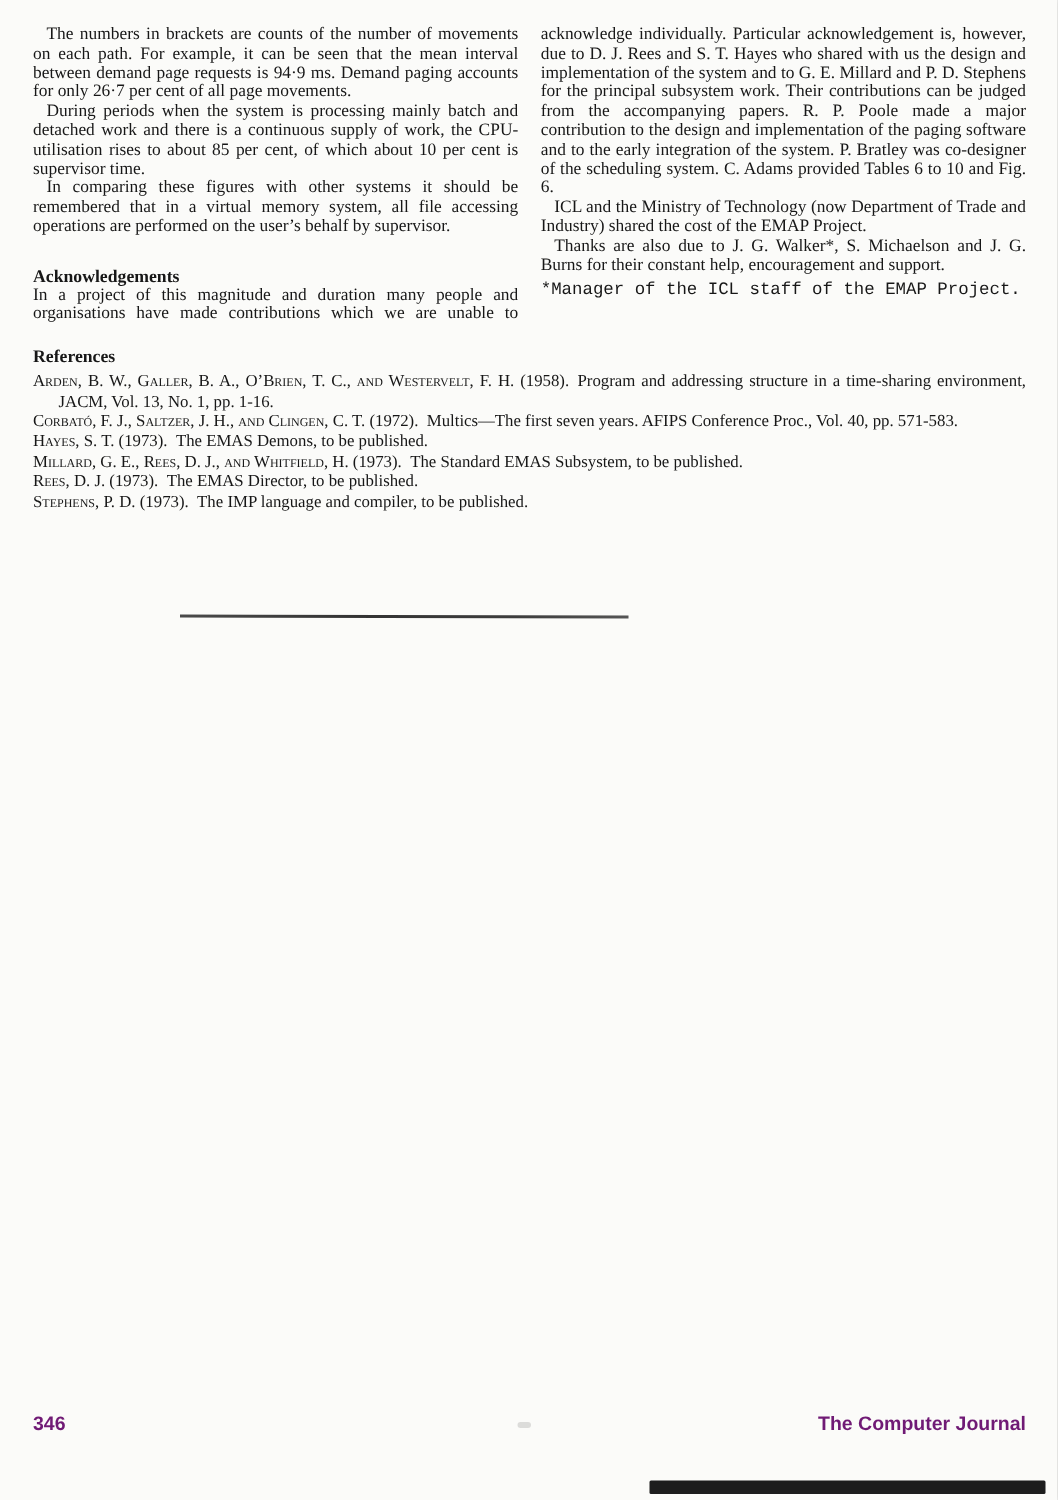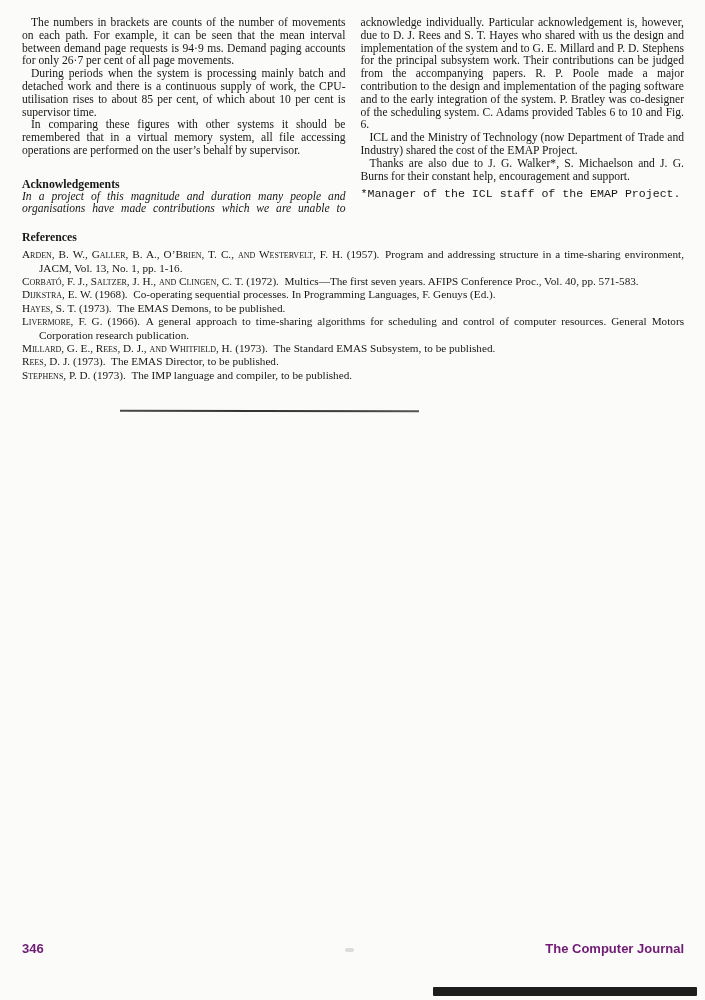--- a/index.html
+++ b/index.html
@@ -14,21 +14,21 @@
   .content{position:absolute;left:22px;right:21px;top:17px;}
   .cols{display:flex;gap:15px;}
   .col{
     width:324px;
     font-family:"Liberation Serif",serif;
     font-size:11.6px;line-height:12.8px;
     text-align:justify;
   }
   .para{margin:0;}
   .para.indent{text-indent:9px;}
-  .para.cont{text-align-last:justify;font-style:italic;}
+  .para.cont{text-align-last:justify;}
   .ack-heading{
     margin:20px 0 0 0;
     font-size:11.8px;font-weight:bold;line-height:12.8px;
   }
   .footnote{margin:5px 0 16px 0;font-family:Liberation Mono, monospace;}
   .refs{margin-top:14px;font-family:"Liberation Serif",serif;}
   .refs-heading{margin:0 0 4px 0;font-size:11.8px;font-weight:bold;line-height:13px;}
   .ref{
     margin:0;
     font-size:11.2px;line-height:13.4px;
@@ -81,25 +81,23 @@
             <p class="para indent">Thanks are also due to J. G. Walker*, S. Michaelson and J. G. Burns for their constant help, encouragement and support.</p>
           </div>
         <p class="para footnote">*Manager of the ICL staff of the EMAP Project.</p>
       </div>
 
     </div>
 
     <div class="refs">
       <h3 class="refs-heading">References</h3>
       <div>
-          <p class="ref"><span class="sc">Arden, B. W., Galler, B. A., O’Brien, T. C., and Westervelt, F. H.</span><span> (1957). Program and addressing structure in a time-sharing environment, </span><span class="it">JACM</span><span>, Vol. 13, No. 1, pp. 1-16.</span></p>
+          <p class="ref"><span class="sc">Arden, B. W., Galler, B. A., O’Brien, T. C., and Westervelt, F. H.</span><span> (1958). Program and addressing structure in a time-sharing environment, </span><span class="it">JACM</span><span>, Vol. 13, No. 1, pp. 1-16.</span></p>
           <p class="ref"><span class="sc">Corbató, F. J., Saltzer, J. H., and Clingen, C. T.</span><span> (1972). Multics—The first seven years. </span><span class="it">AFIPS Conference Proc.</span><span>, Vol. 40, pp. 571-583.</span></p>
-          <p class="ref"><span class="sc">Dijkstra, E. W.</span><span> (1968). Co-operating sequential processes. In </span><span class="it">Programming Languages</span><span>, F. Genuys (Ed.).</span></p>
           <p class="ref"><span class="sc">Hayes, S. T.</span><span> (1973). The EMAS Demons, to be published.</span></p>
-          <p class="ref"><span class="sc">Livermore, F. G.</span><span> (1966). A general approach to time-sharing algorithms for scheduling and control of computer resources. General Motors Corporation research publication.</span></p>
           <p class="ref"><span class="sc">Millard, G. E., Rees, D. J., and Whitfield, H.</span><span> (1973). The Standard EMAS Subsystem, to be published.</span></p>
           <p class="ref"><span class="sc">Rees, D. J.</span><span> (1973). The EMAS Director, to be published.</span></p>
           <p class="ref"><span class="sc">Stephens, P. D.</span><span> (1973). The IMP language and compiler, to be published.</span></p>
         </div>
     </div>
   </div>
 
   <div class="artifact-line"></div>
   <div class="smudge"></div>
 

